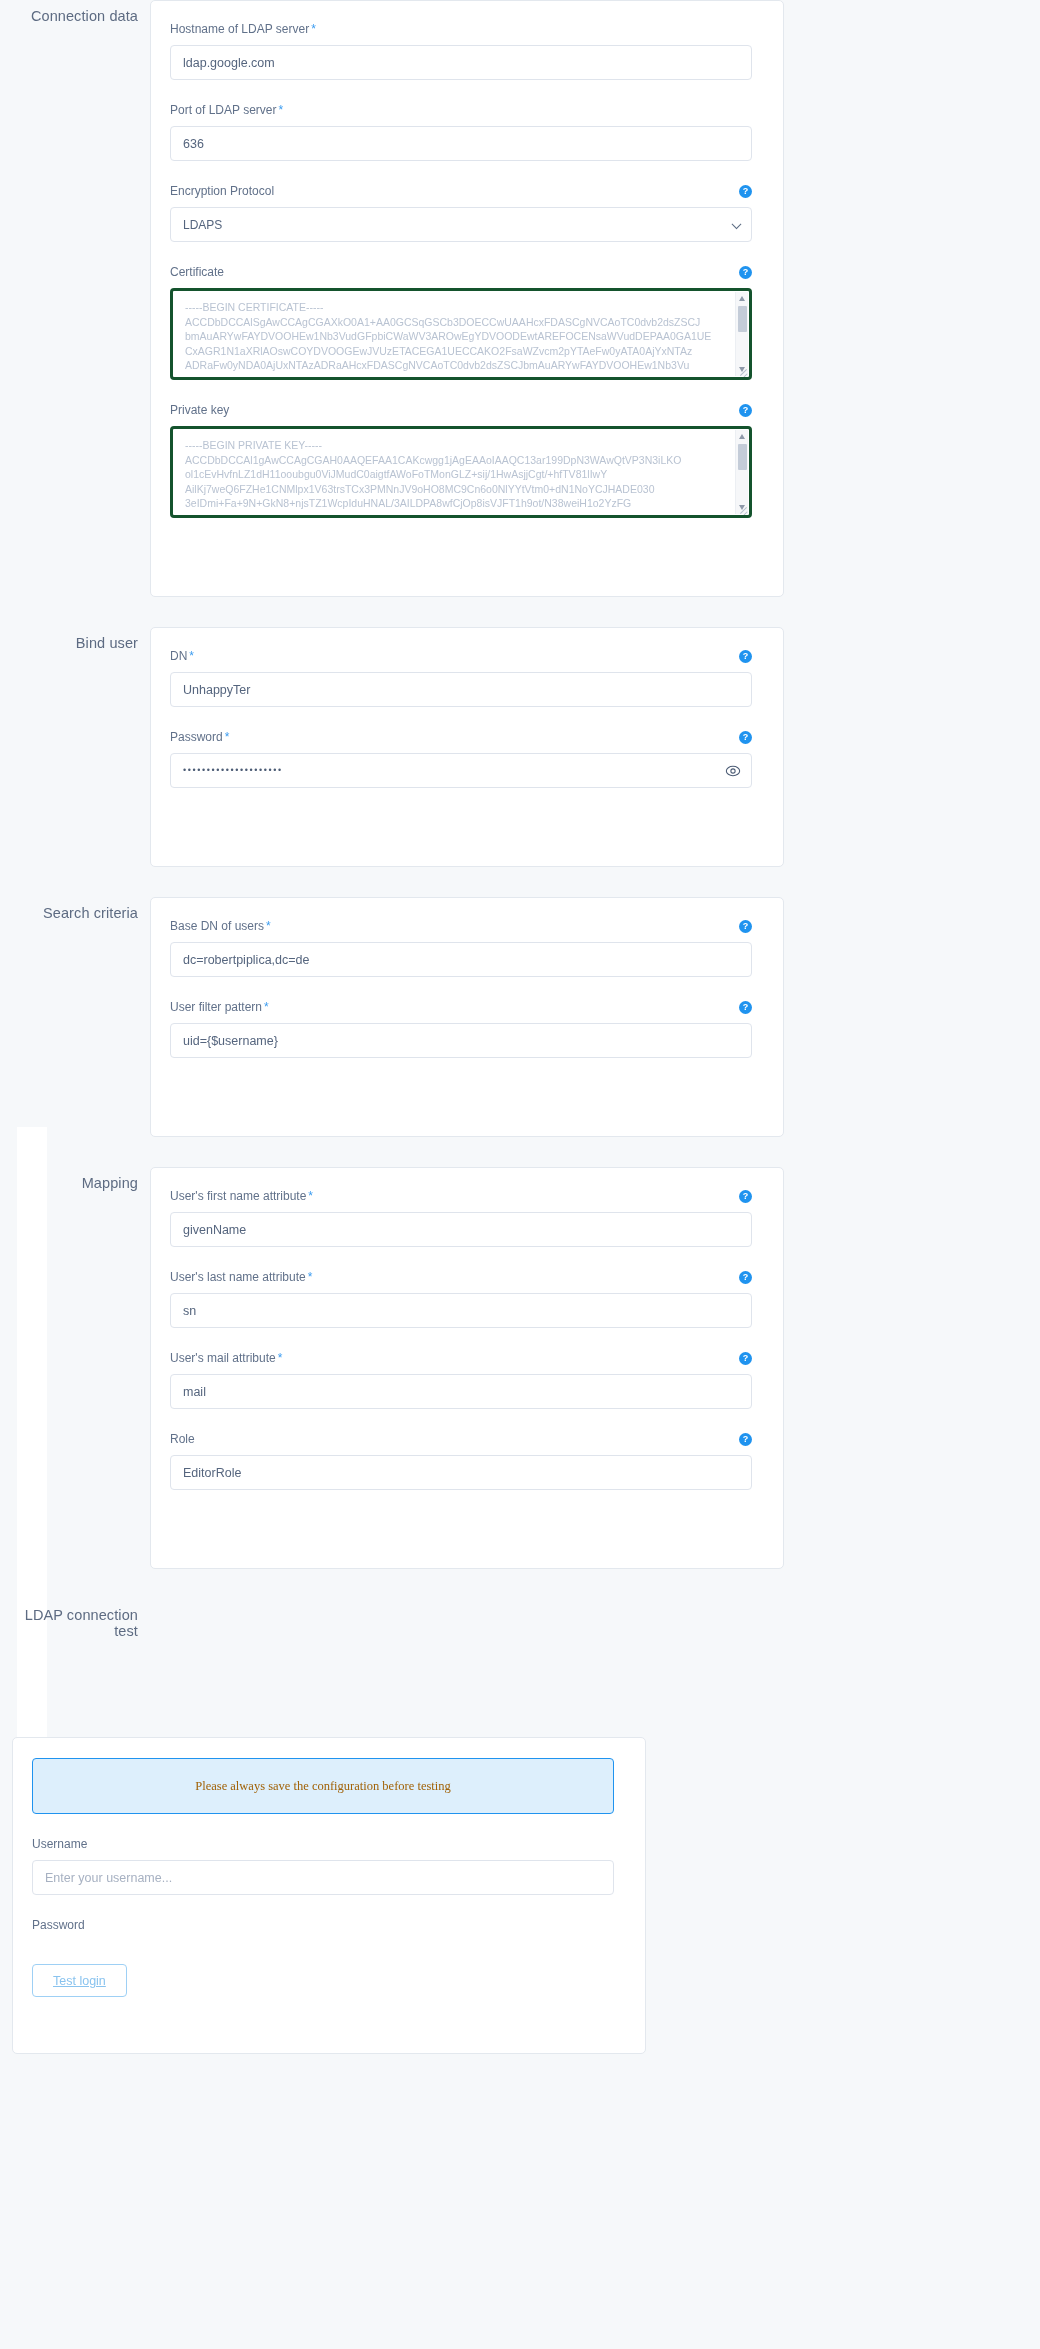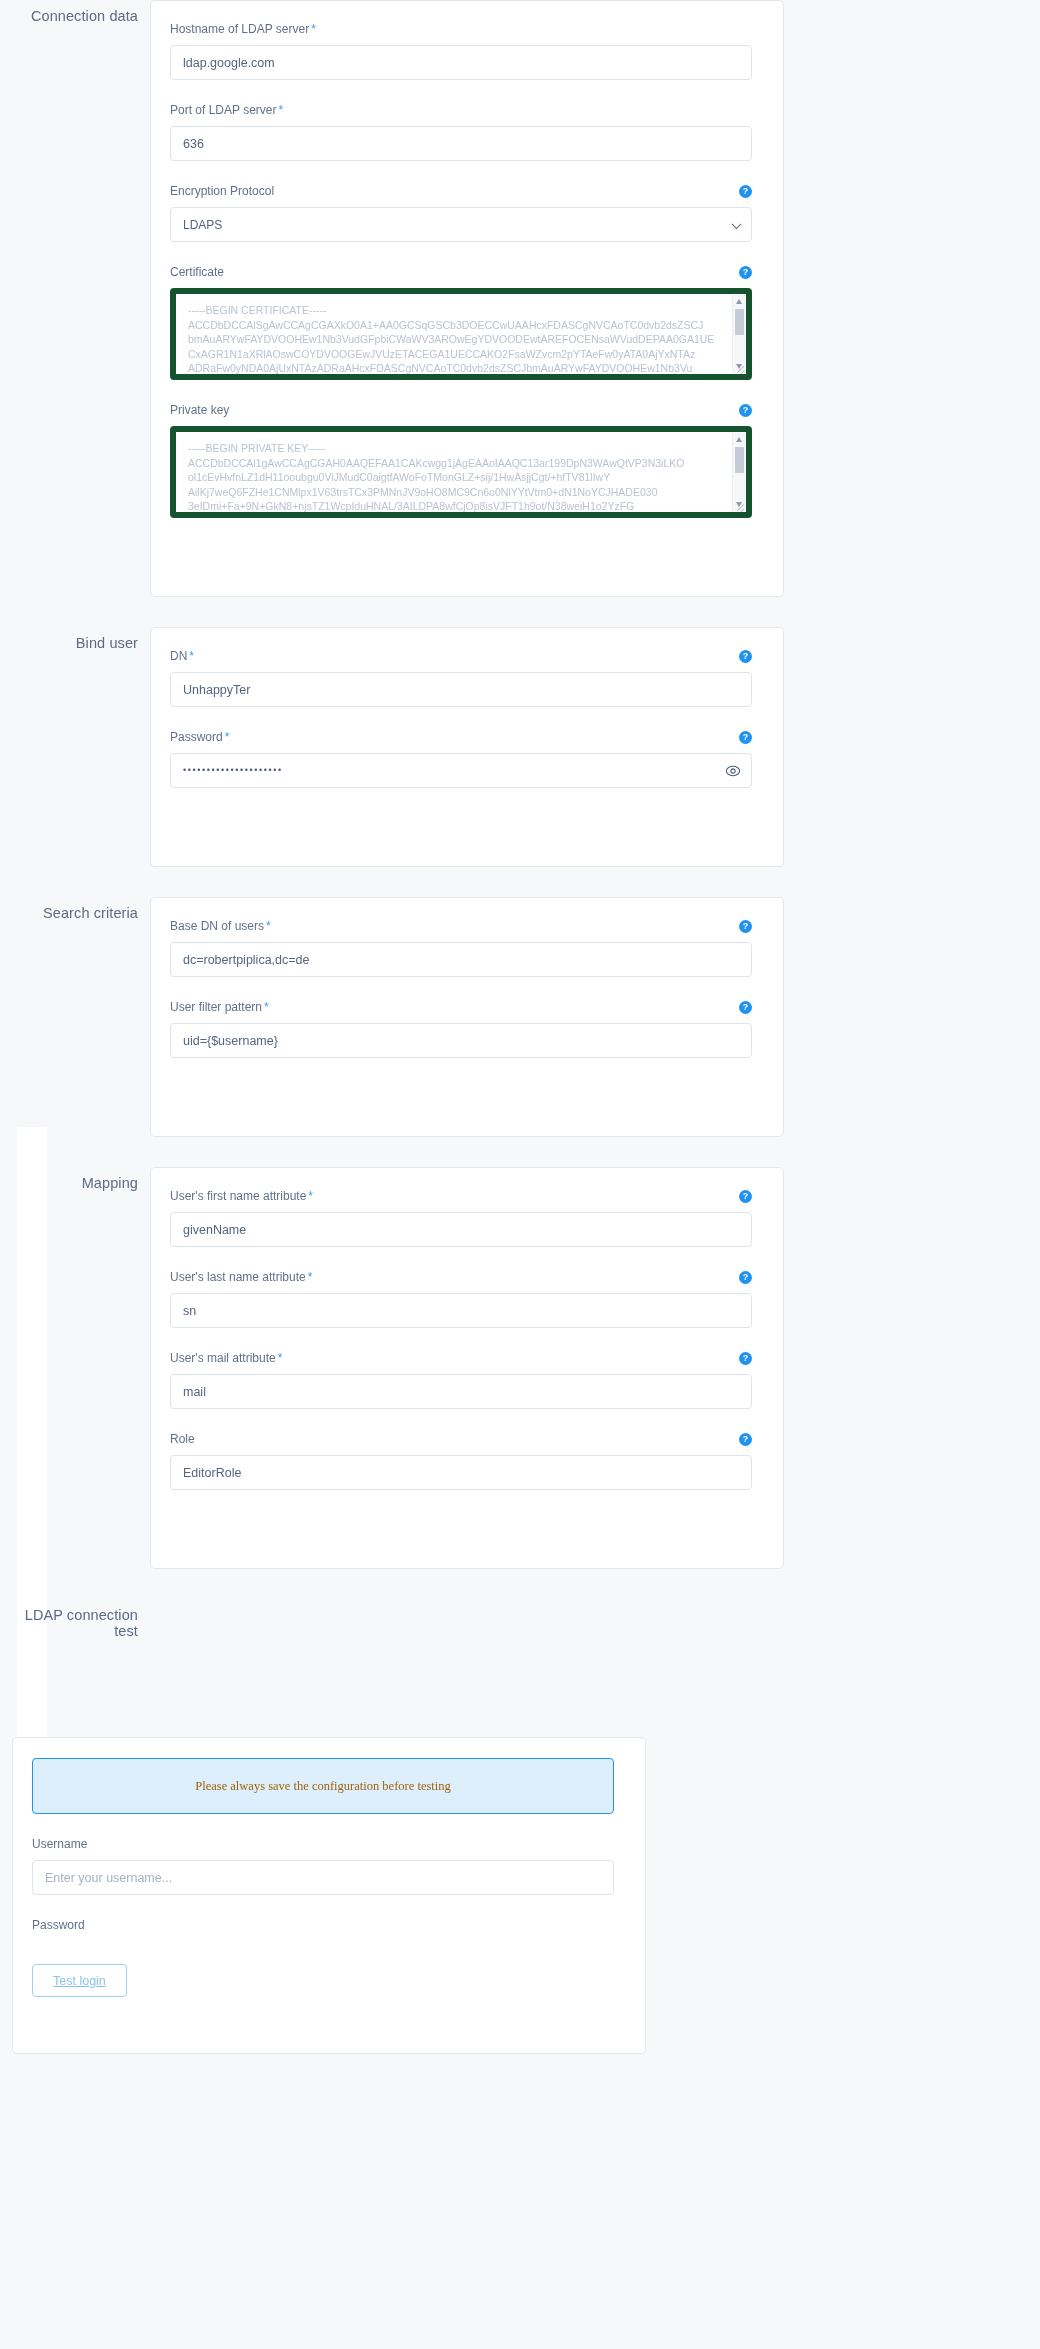--- a/index.html
+++ b/index.html
@@ -160,21 +160,21 @@
     font-size: 9px;
     letter-spacing: 1.6px;
     color: #4c5c75;
     line-height: 35px;
   }
 
   .ta-wrap {
     position: relative;
     width: 100%;
     height: 92px;
-    border: 6px solid #14532d;
+    border: 3px solid #14532d;
     border-radius: 4px;
     background: #ffffff;
     overflow: hidden;
   }
   .ta-text {
     padding: 9px 22px 9px 12px;
     font-size: 10.5px;
     line-height: 14.6px;
     color: #b9c3d2;
     font-family: "Liberation Sans", sans-serif;

